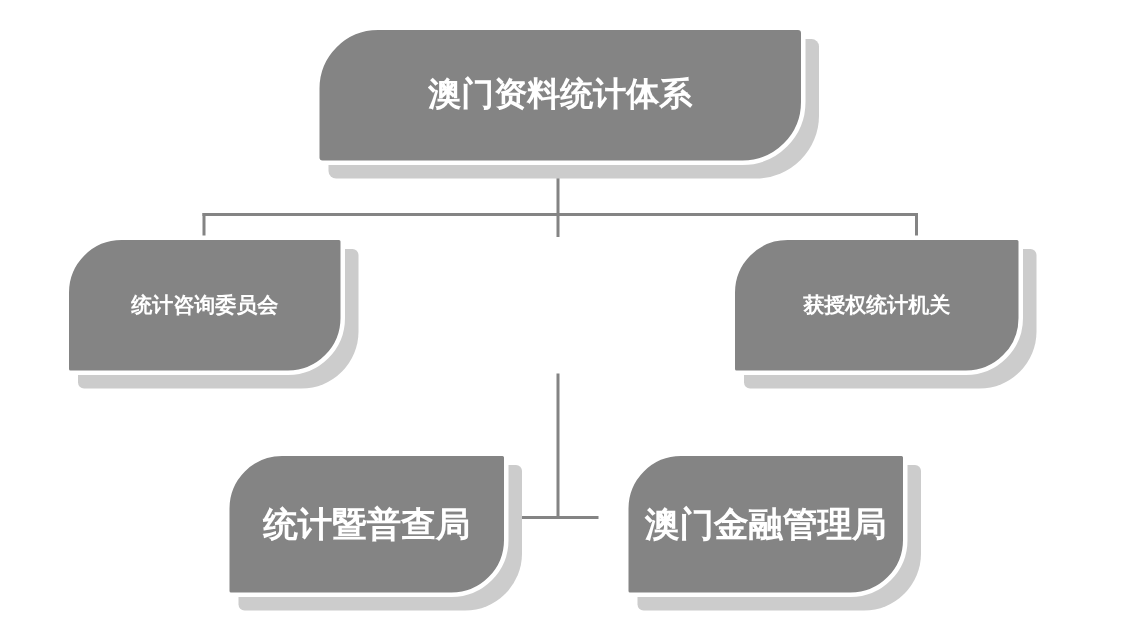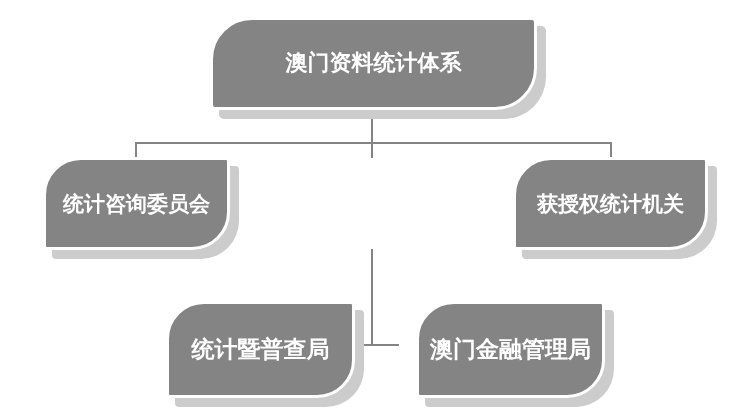--- a/index.html
+++ b/index.html
@@ -38,30 +38,30 @@
     background:var(--box-fill);
     border:3px solid #fff;
     box-sizing:border-box;
     border-radius:inherit;
     display:flex;align-items:center;justify-content:center;
     text-align:center;
   }
   .node-label{
     color:var(--label-text);
     font-weight:bold;
-    font-size:21px;
+    font-size:14px;
     line-height:1.2;
     white-space:nowrap;
   }
   .n-root{left:210px;top:17px;width:327px;height:93px;border-radius:42px 5px 42px 5px;}
   .n-root .node-label{font-size:22px;}
   .n-advisory{left:43px;top:157px;width:187px;height:93px;}
   .n-compiling{left:271px;top:157px;width:195px;height:93px;}
-  .n-authorized{left:513px;top:157px;width:195px;height:93px;}
-  .n-dsec{left:166px;top:301px;width:189px;height:97px;}
+  .n-authorized{left:487px;top:157px;width:195px;height:93px;}
+  .n-dsec{left:150px;top:301px;width:189px;height:97px;}
   .n-amcm{left:416px;top:301px;width:189px;height:97px;}
   .n-dsec .node-label,.n-amcm .node-label{font-size:23px;}
 </style>
 </head>
 <body>
 
 <div class="canvas">
 
   <div class="line l-root-v"></div>
   <div class="line l-h1"></div>

